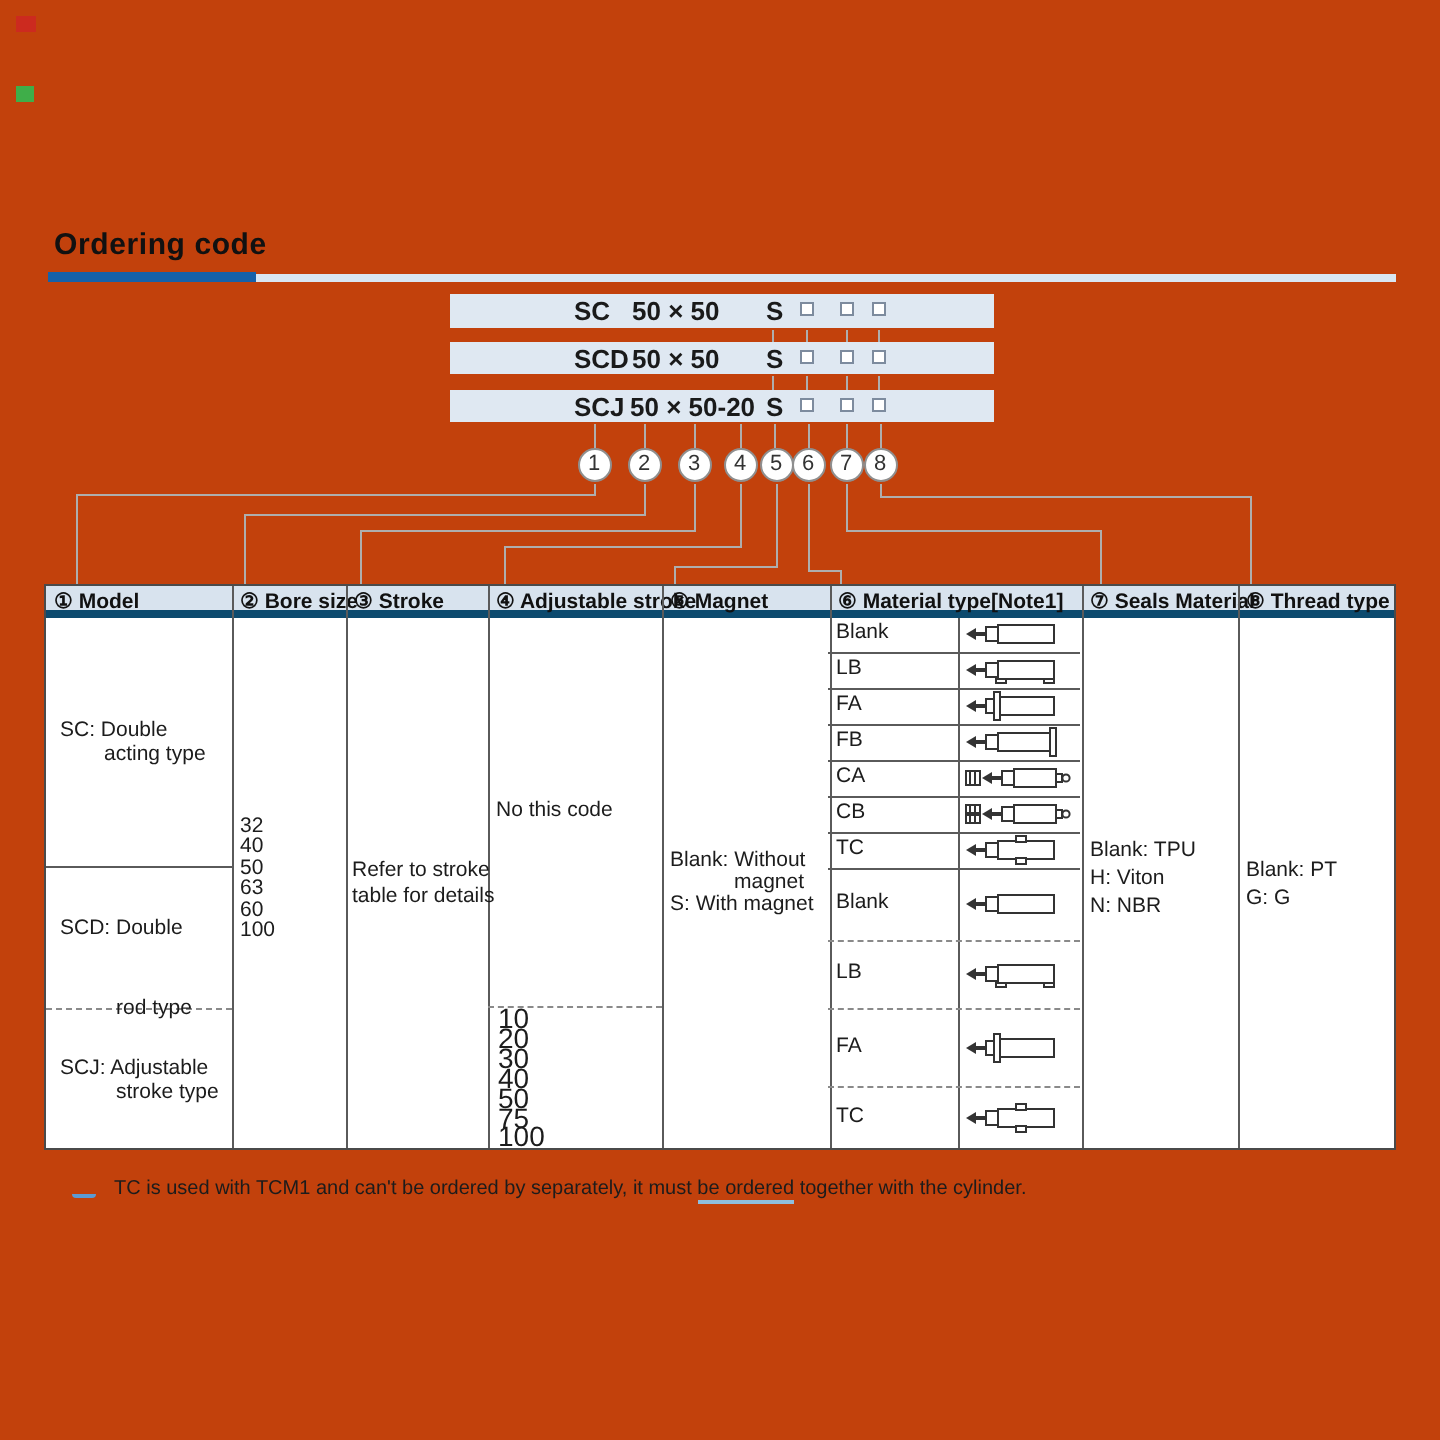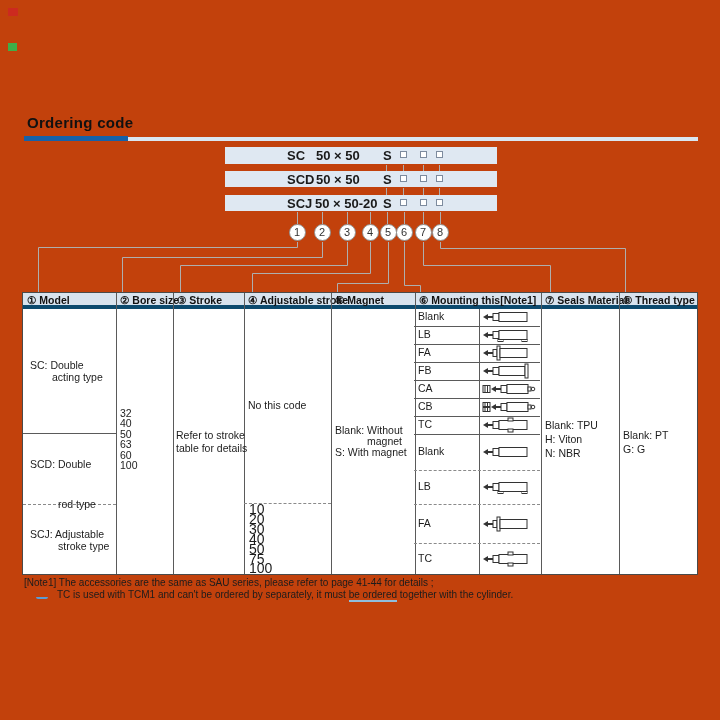--- a/index.html
+++ b/index.html
@@ -106,21 +106,21 @@
       <div class="circle" style="left: 431.5px; top: 224px;">8</div>
     </div>
 
   <div id="tbl">
     <div id="thead">
       <span class="hcell" style="left:4px;">① Model</span>
       <span class="hcell" style="left:97px;">② Bore size</span>
       <span class="hcell" style="left:154px;">③ Stroke</span>
       <span class="hcell" style="left:225px;">④ Adjustable stroke</span>
       <span class="hcell" style="left:312px;">⑤ Magnet</span>
-      <span class="hcell" style="left:396px;">⑥ Mounting this[Note1]</span>
+      <span class="hcell" style="left:396px;">⑥ Material type[Note1]</span>
       <span class="hcell" style="left:522px;">⑦ Seals Material</span>
       <span class="hcell" style="left:600px;">⑧ Thread type</span>
     </div>
 
     <div class="vline" style="left:93px;  top:0; height:281px;"></div>
     <div class="vline" style="left:150px; top:0; height:281px;"></div>
     <div class="vline" style="left:221px; top:0; height:281px;"></div>
     <div class="vline" style="left:308px; top:0; height:281px;"></div>
     <div class="vline" style="left:392px; top:0; height:281px;"></div>
     <div class="vline" style="left:518px; top:0; height:281px;"></div>
@@ -273,18 +273,17 @@
       <div class="hdash" style="left: 414px; top: 543px; width: 126px;"></div>
     </div>
 
   <div class="t cell" style="left:545px; top:419px;">Blank: TPU</div>
   <div class="t cell" style="left:545px; top:433px;">H: Viton</div>
   <div class="t cell" style="left:545px; top:447px;">N: NBR</div>
 
   <div class="t cell" style="left:623px; top:429px;">Blank: PT</div>
   <div class="t cell" style="left:623px; top:443px;">G: G</div>
 
-  <div class="note" style="left:24px; top:577px;">[Note1] The accessories are the same as SAU series, please refer to page 41-44 for details ;</div>
   <div class="note" style="left:57px; top:589px;">
     <span>TC is used with TCM1 and can't be ordered by separately, it must </span><span class="uline">be ordered</span><span> together with the cylinder.</span>
   </div>
   <div class="mark" style="left:36px; top:597px; width:12px; height:2px; background:#5b9bd5; border-radius:0 0 6px 6px;"></div>
 </div>
 
 </body></html>

